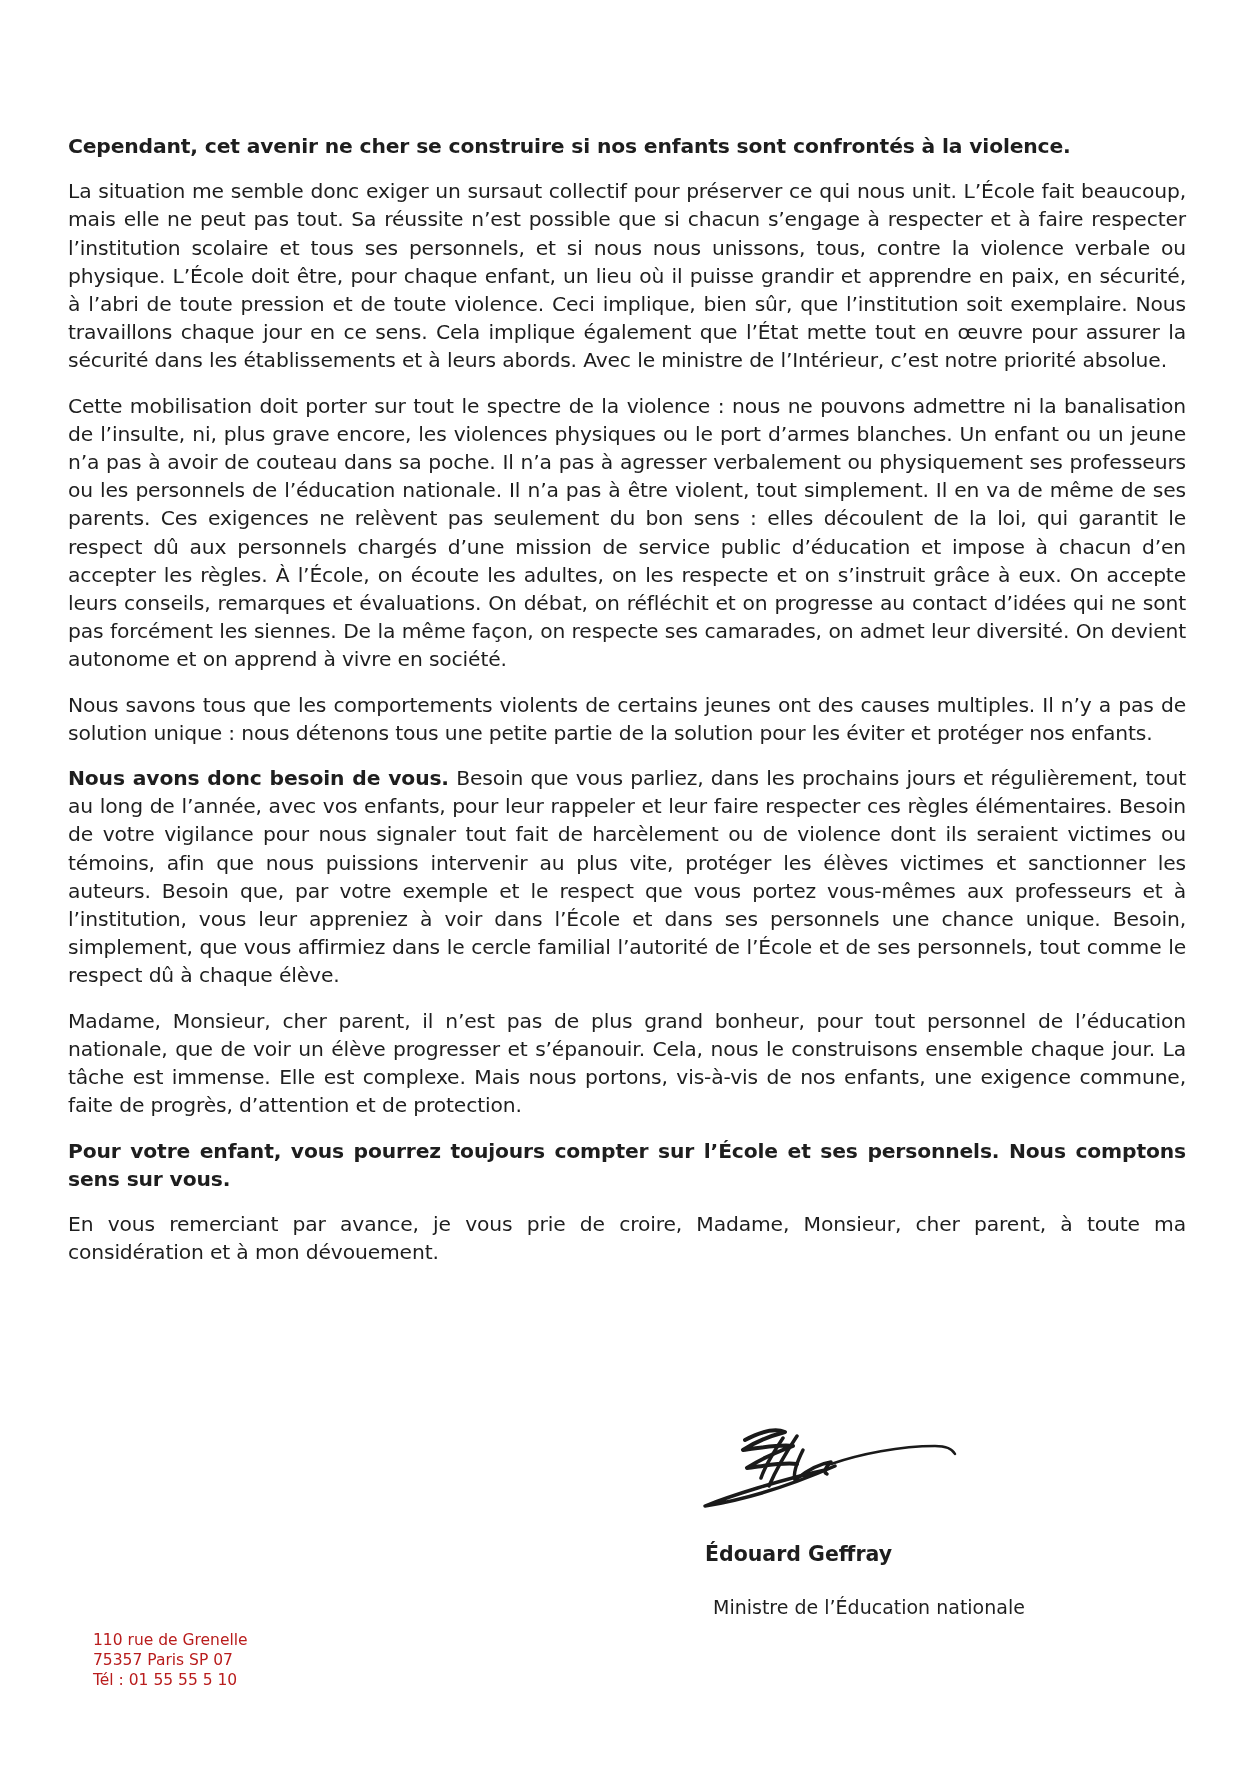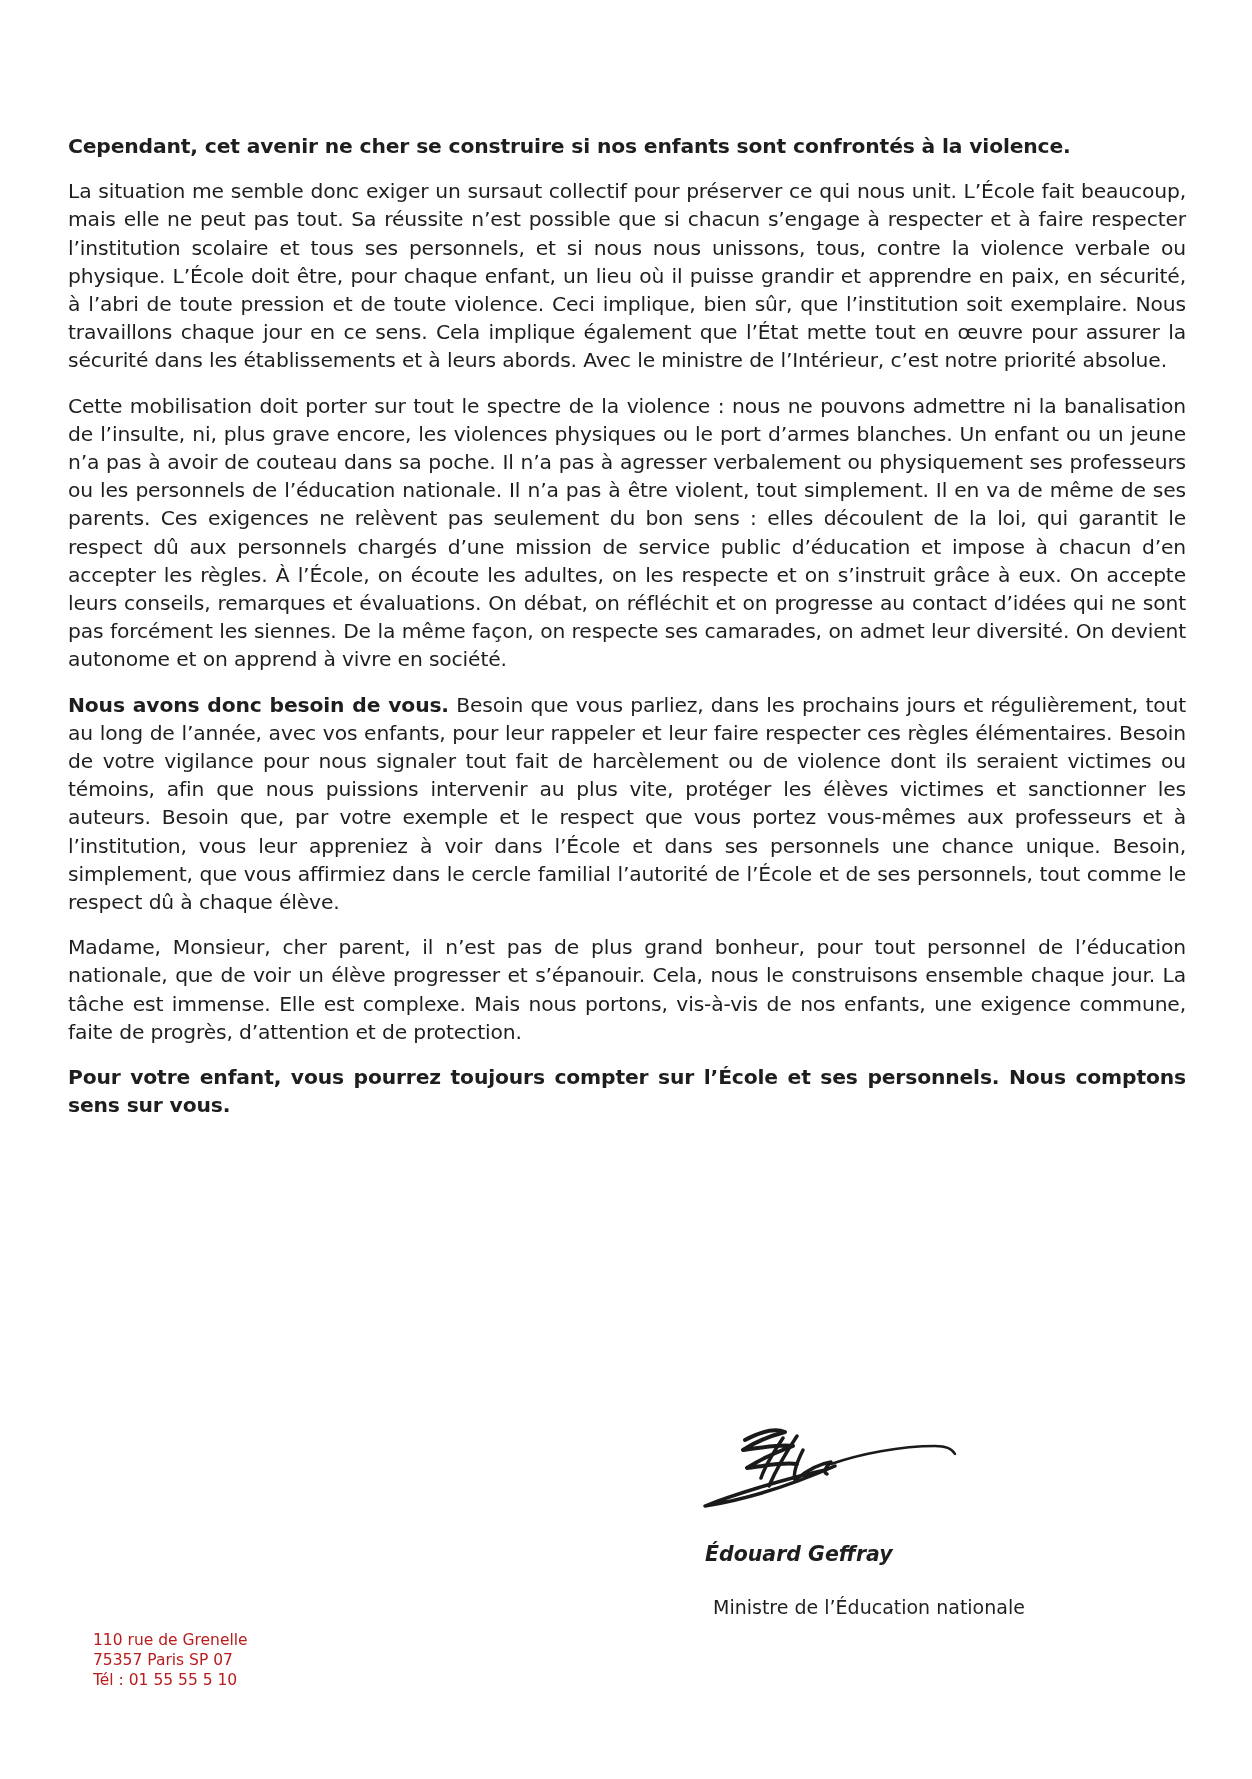--- a/index.html
+++ b/index.html
@@ -47,21 +47,20 @@
       height: 110px;
     }
     .signatory-name {
       position: absolute;
       left: 20px;
       top: 130px;
       font-size: 20.5px;
       font-weight: bold;
       line-height: 28px;
       white-space: nowrap;
-      font-style: italic;
     }
     .signatory-title {
       position: absolute;
       left: 28px;
       top: 158px;
       font-size: 19px;
       line-height: 28px;
       white-space: nowrap;
       margin-top: 25px;
     }
@@ -75,23 +74,25 @@
     }
     .footer-address div { white-space: nowrap; }
   </style>
 </head>
 <body>
 
 <div class="letter">
   <p class="para bold">Cependant, cet avenir ne cher se construire si nos enfants sont confrontés à la violence.</p>
   <p class="para">La situation me semble donc exiger un sursaut collectif pour préserver ce qui nous unit. L’École fait beaucoup, mais elle ne peut pas tout. Sa réussite n’est possible que si chacun s’engage à respecter et à faire respecter l’institution scolaire et tous ses personnels, et si nous nous unissons, tous, contre la violence verbale ou physique. L’École doit être, pour chaque enfant, un lieu où il puisse grandir et apprendre en paix, en sécurité, à l’abri de toute pression et de toute violence. Ceci implique, bien sûr, que l’institution soit exemplaire. Nous travaillons chaque jour en ce sens. Cela implique également que l’État mette tout en œuvre pour assurer la sécurité dans les établissements et à leurs abords. Avec le ministre de l’Intérieur, c’est notre priorité absolue.</p>
   <p class="para">Cette mobilisation doit porter sur tout le spectre de la violence : nous ne pouvons admettre ni la banalisation de l’insulte, ni, plus grave encore, les violences physiques ou le port d’armes blanches. Un enfant ou un jeune n’a pas à avoir de couteau dans sa poche. Il n’a pas à agresser verbalement ou physiquement ses professeurs ou les personnels de l’éducation nationale. Il n’a pas à être violent, tout simplement. Il en va de même de ses parents. Ces exigences ne relèvent pas seulement du bon sens : elles découlent de la loi, qui garantit le respect dû aux personnels chargés d’une mission de service public d’éducation et impose à chacun d’en accepter les règles. À l’École, on écoute les adultes, on les respecte et on s’instruit grâce à eux. On accepte leurs conseils, remarques et évaluations. On débat, on réfléchit et on progresse au contact d’idées qui ne sont pas forcément les siennes. De la même façon, on respecte ses camarades, on admet leur diversité. On devient autonome et on apprend à vivre en société.</p>
+  <p class="para">Nous savons tous que les comportements violents de certains jeunes ont des causes multiples. Il n’y a pas de solution unique : nous détenons tous une petite partie de la solution pour les éviter et protéger nos enfants.</p>
   <p class="para"><span class="b">Nous avons donc besoin de vous.</span><span> Besoin que vous parliez, dans les prochains jours et régulièrement, tout au long de l’année, avec vos enfants, pour leur rappeler et leur faire respecter ces règles élémentaires. Besoin de votre vigilance pour nous signaler tout fait de harcèlement ou de violence dont ils seraient victimes ou témoins, afin que nous puissions intervenir au plus vite, protéger les élèves victimes et sanctionner les auteurs. Besoin que, par votre exemple et le respect que vous portez vous-mêmes aux professeurs et à l’institution, vous leur appreniez à voir dans l’École et dans ses personnels une chance unique. Besoin, simplement, que vous affirmiez dans le cercle familial l’autorité de l’École et de ses personnels, tout comme le respect dû à chaque élève.</span></p>
   <p class="para">Madame, Monsieur, cher parent, il n’est pas de plus grand bonheur, pour tout personnel de l’éducation nationale, que de voir un élève progresser et s’épanouir. Cela, nous le construisons ensemble chaque jour. La tâche est immense. Elle est complexe. Mais nous portons, vis-à-vis de nos enfants, une exigence commune, faite de progrès, d’attention et de protection.</p>
   <p class="para bold">Pour votre enfant, vous pourrez toujours compter sur l’École et ses personnels. Nous comptons sens sur vous.</p>
+  <p class="para">En vous remerciant par avance, je vous prie de croire, Madame, Monsieur, cher parent, à toute ma considération et à mon dévouement.</p>
 </div>
 
 <div class="signature-block">
   <svg class="signature-svg" viewBox="0 0 300 110" xmlns="http://www.w3.org/2000/svg">
     <g fill="none" stroke="#1a1a1a" stroke-linecap="round" stroke-linejoin="round">
       <path d="M60 30 C75 22, 90 18, 100 22 C85 26, 70 32, 58 40 C75 38, 95 34, 108 36 C92 42, 74 50, 62 58 C78 56, 98 52, 112 54" stroke-width="4"></path>
       <path d="M98 28 C90 40, 80 56, 76 68 M112 26 C100 44, 90 62, 84 76" stroke-width="3.5"></path>
       <path d="M118 40 C112 52, 108 64, 110 70 C120 62, 132 54, 146 52 C140 58, 138 62, 142 64" stroke-width="3.5"></path>
       <path d="M146 54 C175 44, 215 36, 250 36 C262 36, 268 40, 270 44" stroke-width="2.5"></path>
       <path d="M150 56 C118 70, 70 88, 20 96 C45 86, 95 70, 140 60" stroke-width="3.5"></path>

